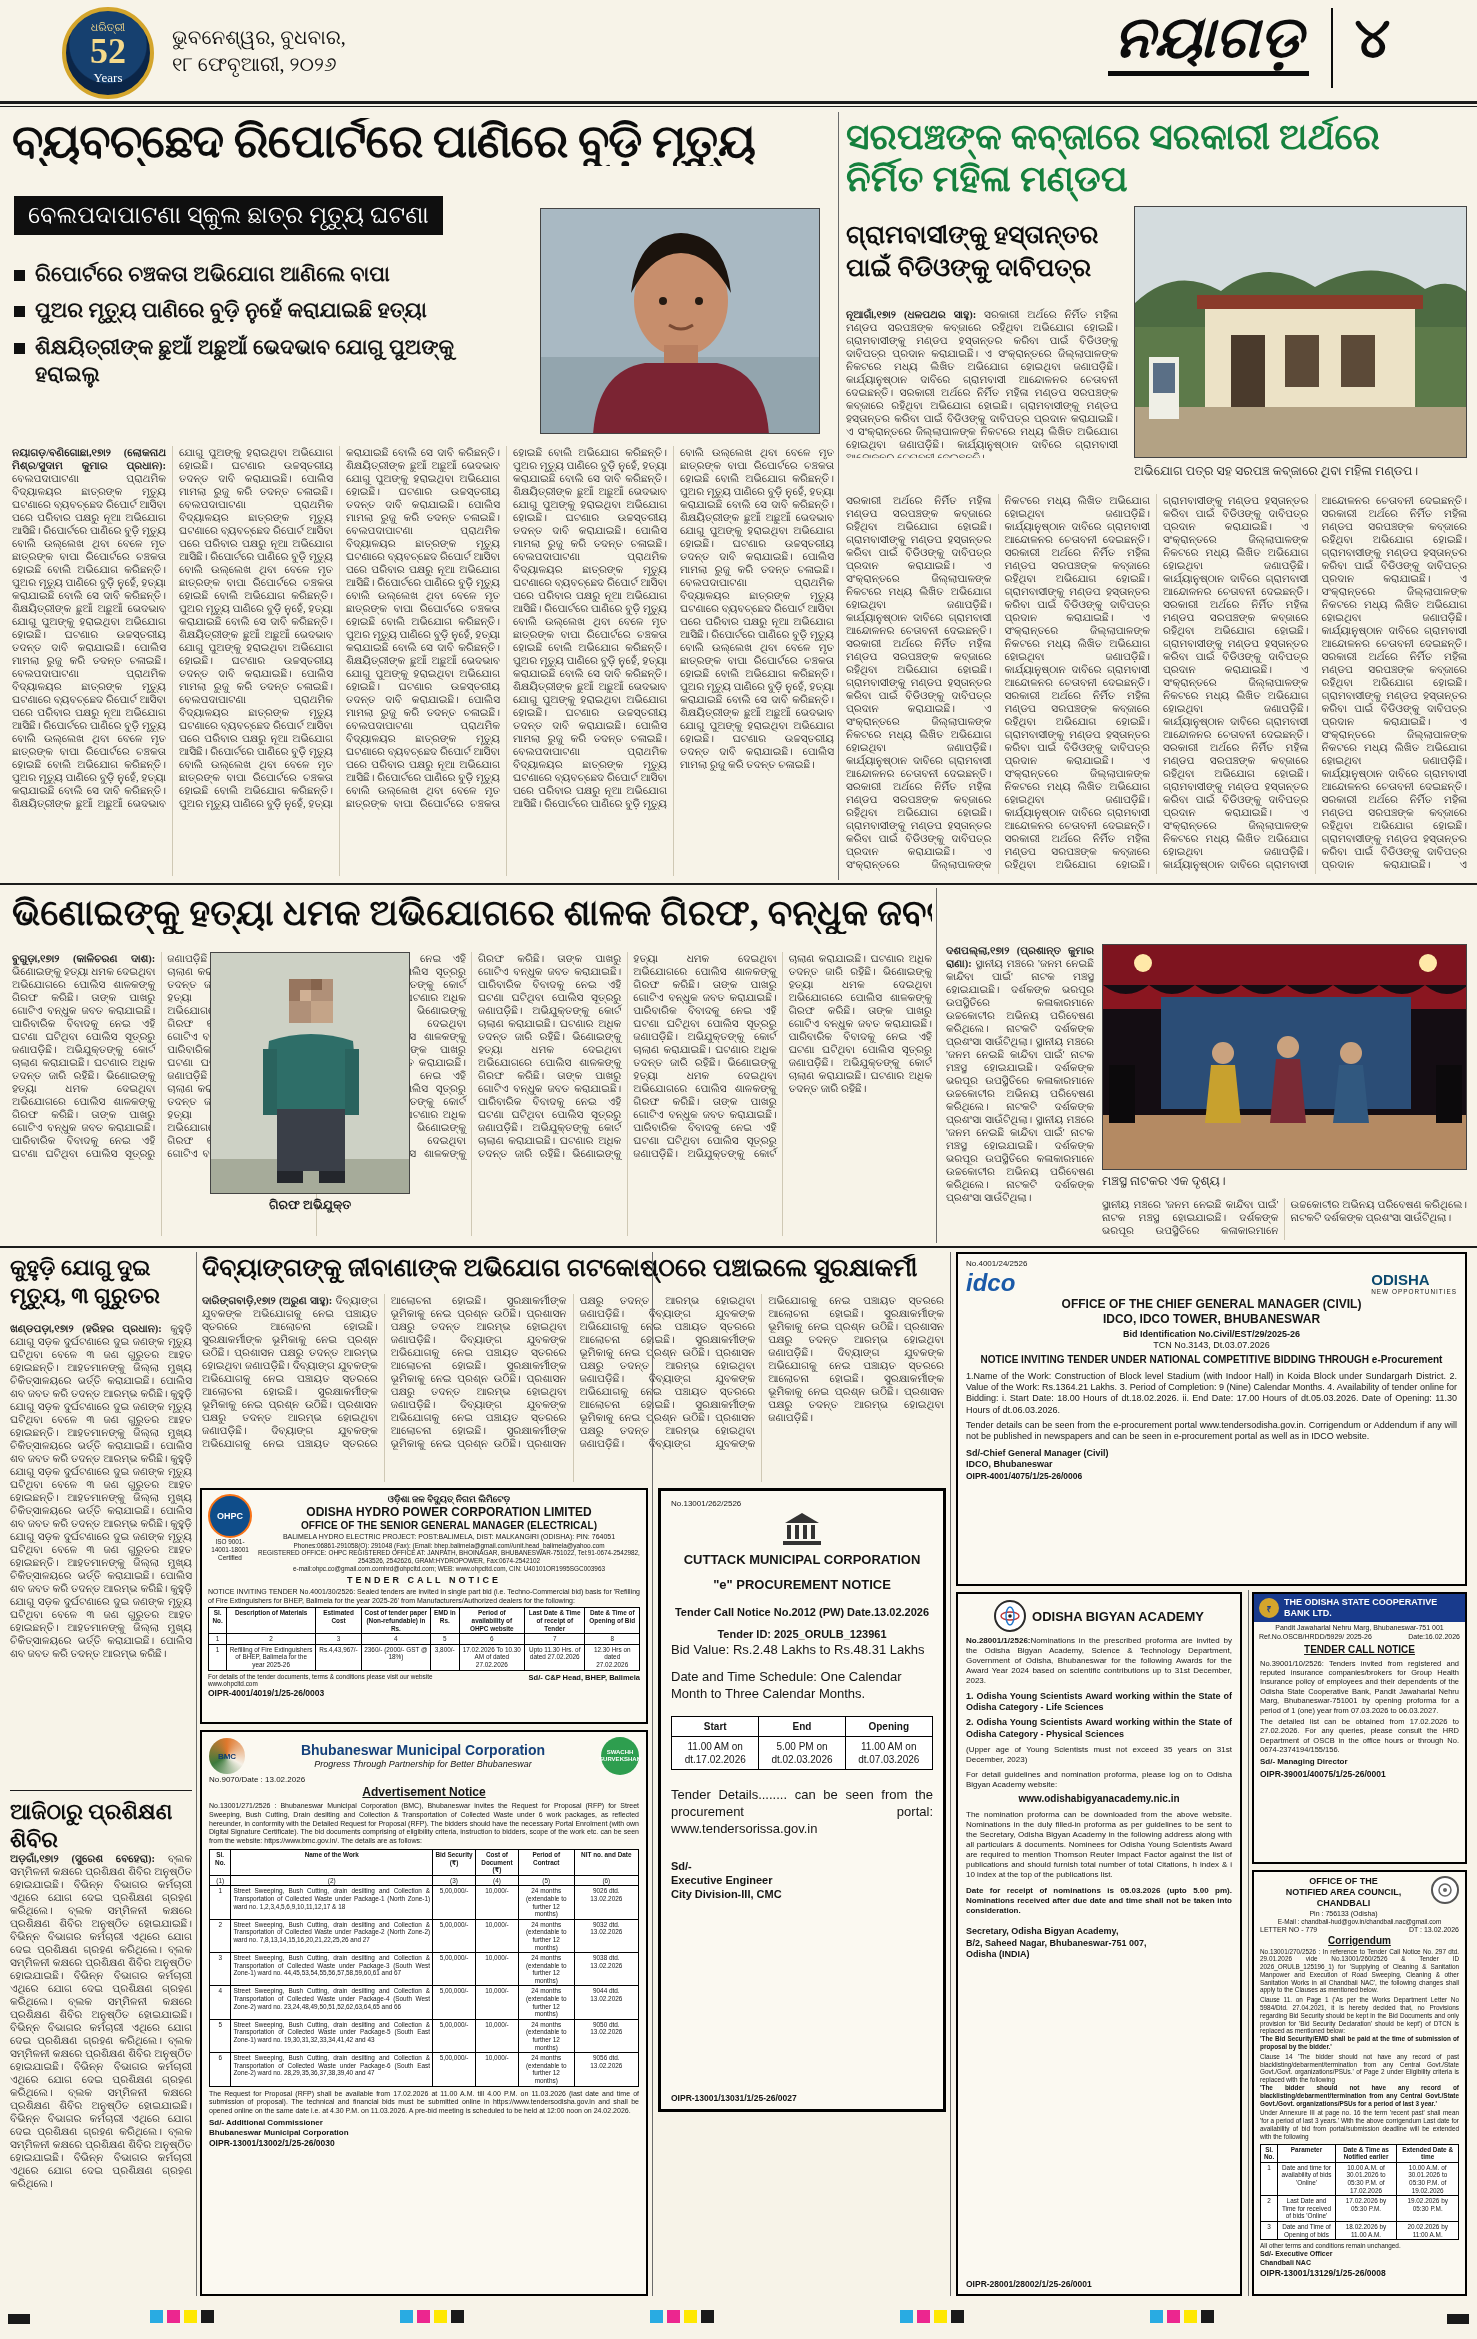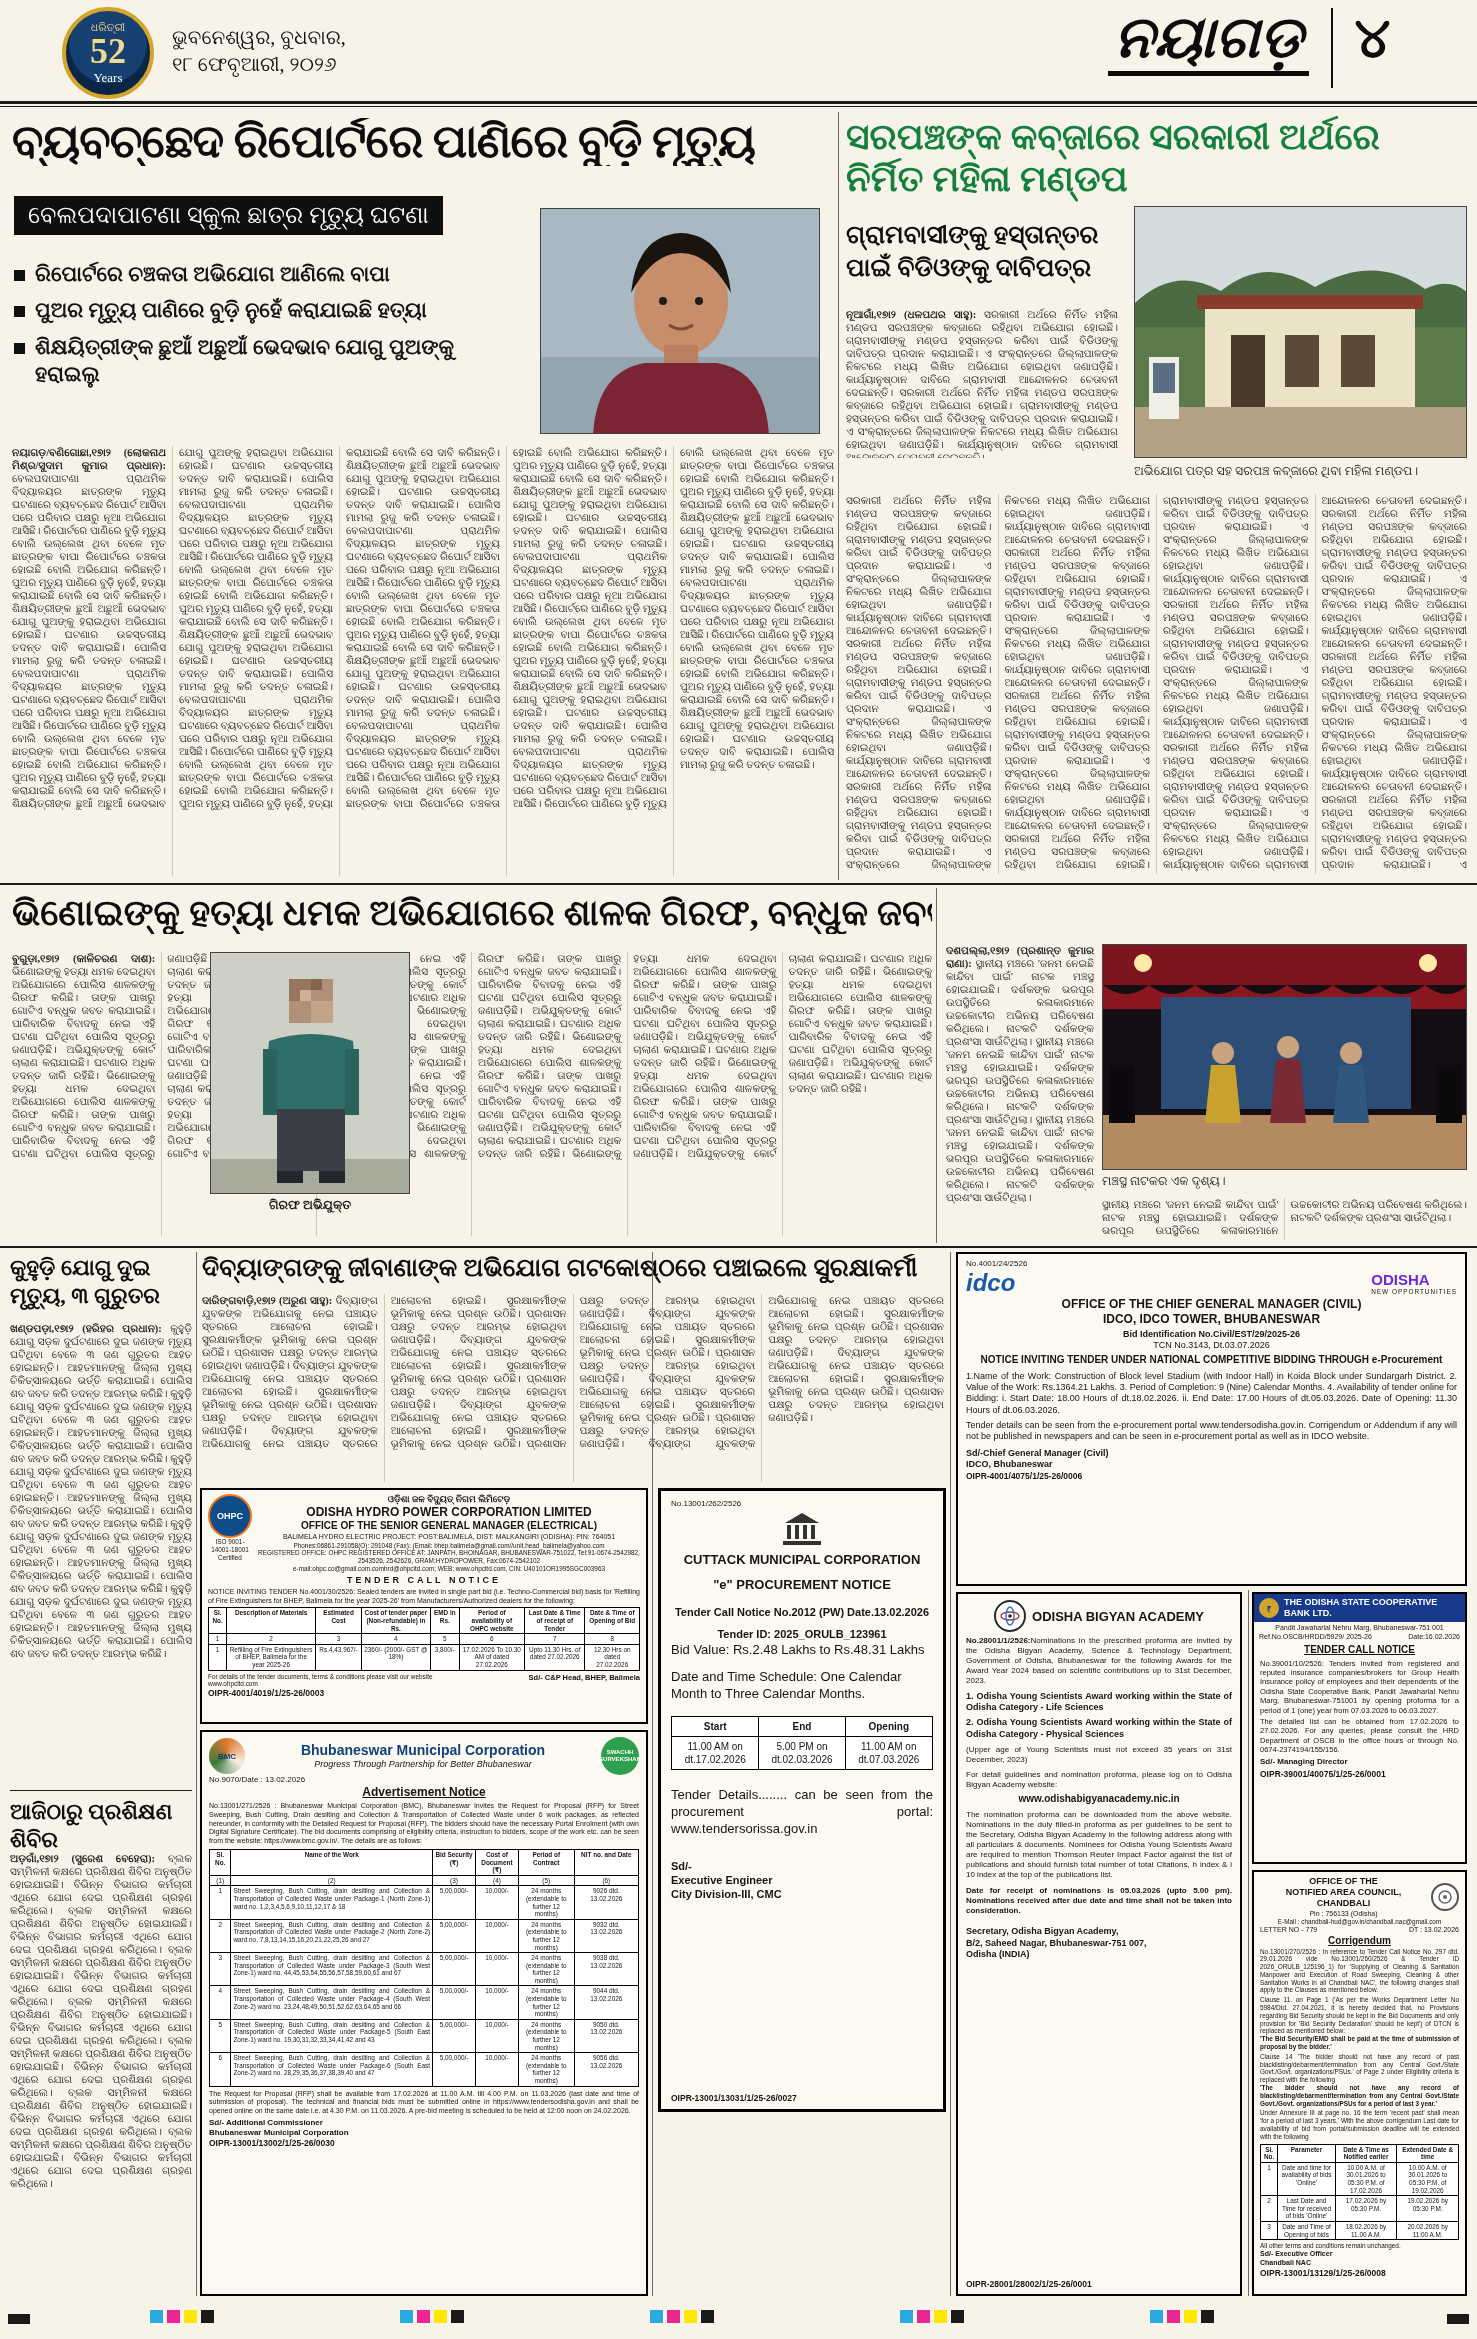--- a/index.html
+++ b/index.html
@@ -433,21 +433,21 @@
     <div class="oipr" style="position:absolute;bottom:6px;left:10px">OIPR-13001/13031/1/25-26/0027</div>
   </div>
 
   <div class="rule-v" style="left:950px;top:1252px;height:1044px"></div>
 
   <div class="abs nbox sans" style="left:956px;top:1252px;width:511px;height:334px;padding:5px 8px">
     <div class="r b8">No.4001/24/2526</div>
     <div style="display:flex;justify-content:space-between;align-items:center">
       <div style="font-size:24px;font-weight:bold;font-style:italic;color:#1a5aa8">idco</div>
       <div class="r">
-        <div style="font-size:15px;font-weight:bold;color:#6d28d9">ODISHA</div>
+        <div style="font-size:15px;font-weight:bold;color:#0c4a6e">ODISHA</div>
         <div class="b6" style="letter-spacing:1px">NEW OPPORTUNITIES</div>
       </div>
     </div>
     <div class="c b12 bold">OFFICE OF THE CHIEF GENERAL MANAGER (CIVIL)</div>
     <div class="c b12 bold">IDCO, IDCO TOWER, BHUBANESWAR</div>
     <div class="c b9 bold" style="margin-top:2px">Bid Identification No.Civil/EST/29/2025-26</div>
     <div class="c b9">TCN No.3143, Dt.03.07.2026</div>
     <div class="c b10 bold" style="margin-top:3px">NOTICE INVITING TENDER UNDER NATIONAL COMPETITIVE BIDDING THROUGH e-Procurement</div>
     <div class="b9 just" style="margin-top:4px">1.Name of the Work: Construction of Block level Stadium (with Indoor Hall) in Koida Block under Sundargarh District. 2. Value of the Work: Rs.1364.21 Lakhs. 3. Period of Completion: 9 (Nine) Calendar Months. 4. Availability of tender online for Bidding: i. Start Date: 18.00 Hours of dt.18.02.2026. ii. End Date: 17.00 Hours of dt.05.03.2026. Date of Opening: 11.30 Hours of dt.06.03.2026.</div>
     <div class="b9 just" style="margin-top:4px">Tender details can be seen from the e-procurement portal www.tendersodisha.gov.in. Corrigendum or Addendum if any will not be published in newspapers and can be seen in e-procurement portal as well as in IDCO website.</div>
@@ -498,21 +498,21 @@
       <span>Date:16.02.2026</span>
     </div>
     <div class="c b10 bold" style="text-decoration:underline;margin-top:2px">TENDER CALL NOTICE</div>
     <div class="b75 just" style="padding:2px 6px">No.39001/10/2526: Tenders invited from registered and reputed insurance companies/brokers for Group Health Insurance policy of employees and their dependents of the Odisha State Cooperative Bank, Pandit Jawaharlal Nehru Marg, Bhubaneswar-751001 by opening proforma for a period of 1 (one) year from 07.03.2026 to 06.03.2027.</div>
     <div class="b75 just" style="padding:0 6px">The detailed list can be obtained from 17.02.2026 to 27.02.2026. For any queries, please consult the HRD Department of OSCB in the office hours or through No. 0674-2374194/155/156.</div>
     <div class="r b8 bold" style="padding:2px 6px">Sd/- Managing Director</div>
     <div class="oipr" style="padding:0 6px">OIPR-39001/40075/1/25-26/0001</div>
   </div>
 
   <div class="abs nbox sans" style="left:1252px;top:1870px;width:215px;height:426px;padding:4px 6px">
-    <div style="display:flex;gap:4px;align-items:center">
+    <div style="display:flex;gap:4px;">
       <div style="flex:1" class="c">
         <div class="b9 bold">OFFICE OF THE</div>
         <div class="b9 bold">NOTIFIED AREA COUNCIL, CHANDBALI</div>
         <div class="b7">Pin : 756133 (Odisha)</div>
       </div>
       <div class="logo-circ" style="width:24px;height:24px;background:#fff;border:2px solid #555">
         <svg width="16" height="16" viewBox="0 0 16 16">
             <circle cx="8" cy="8" r="6" fill="none" stroke="#666" stroke-width="1.5"></circle>
             <circle cx="8" cy="8" r="2" fill="#666"></circle>
           </svg>

